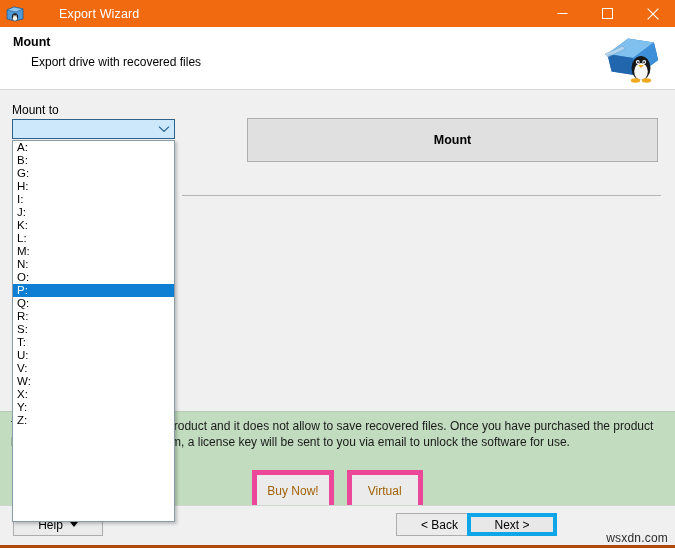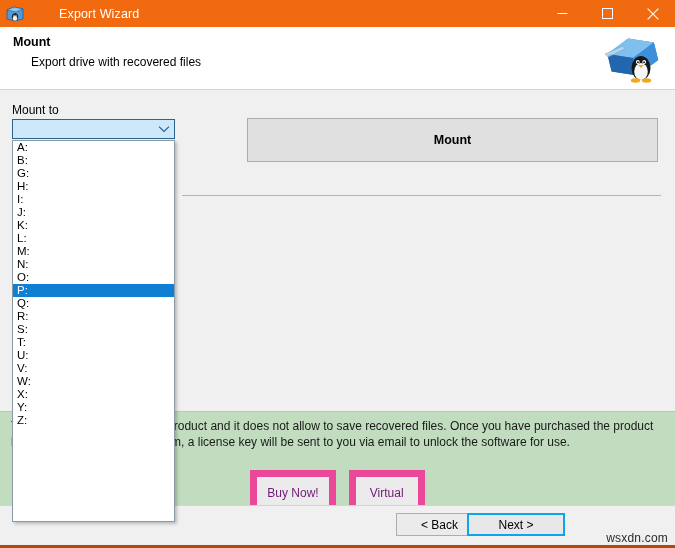--- a/index.html
+++ b/index.html
@@ -199,24 +199,24 @@
     width: 675px;
     display: flex;
     justify-content: center;
     gap: 13px;
   }
   .sm-btn {
     height: 23px;
     min-width: 76px;
     padding: 16px 10px;
     background: #ebebeb;
-    border: 7px solid #ec4899;
-    box-sizing: border-box;
-    font-size: 12px;
-    color: #701a75;
+    border: 5px solid #ec4899;
+    box-sizing: border-box;
+    font-size: 12px;
+    color: #a16207;
     display: flex;
     align-items: center;
     justify-content: center;
     font-family: inherit;
   }
 
   
   .footer {
     position: absolute;
     left: 0; top: 505px;
@@ -245,22 +245,22 @@
     gap: 7px;
   }
   .caret-down {
     width: 0; height: 0;
     border-left: 4px solid transparent;
     border-right: 4px solid transparent;
     border-top: 5px solid #000;
   }
   .btn-back  { left: 396px; width: 87px; }
   .btn-next  {
-    left: 467px; width: 98px;
-    border: 2px solid #0ea5e9;
+    left: 467px; width: 90px;
+    border: 4px solid #0ea5e9;
     background: #e8e8e8;
   }
   .btn-cancel{ left: 568px; width: 93px; }
 
   .watermark {
     position: absolute;
     right: 7px; bottom: 3px;
     font-size: 12px;
     color: #2b2b2b;
     letter-spacing: 0.2px;
@@ -384,18 +384,22 @@
   <div class="notice">
     <div class="notice-text">This is the trial version of the product and it does not allow to save recovered files. Once you have purchased the product by filling in the online order form, a license key will be sent to you via email to unlock the software for use.</div>
     <div class="notice-buttons">
       <button class="sm-btn">Buy Now!</button>
       <button class="sm-btn">Virtual</button>
     </div>
   </div>
 
   <div class="footer"></div>
 
+  <button class="nav-btn btn-help">
+    <span>Help</span>
+    <span class="caret-down"></span>
+  </button>
   <button class="nav-btn btn-back">&lt; Back</button>
   <button class="nav-btn btn-next">Next &gt;</button>
 
   <div class="watermark">wsxdn.com</div>
   <div class="bottom-edge"></div>
 </div>
 
 </body></html>

